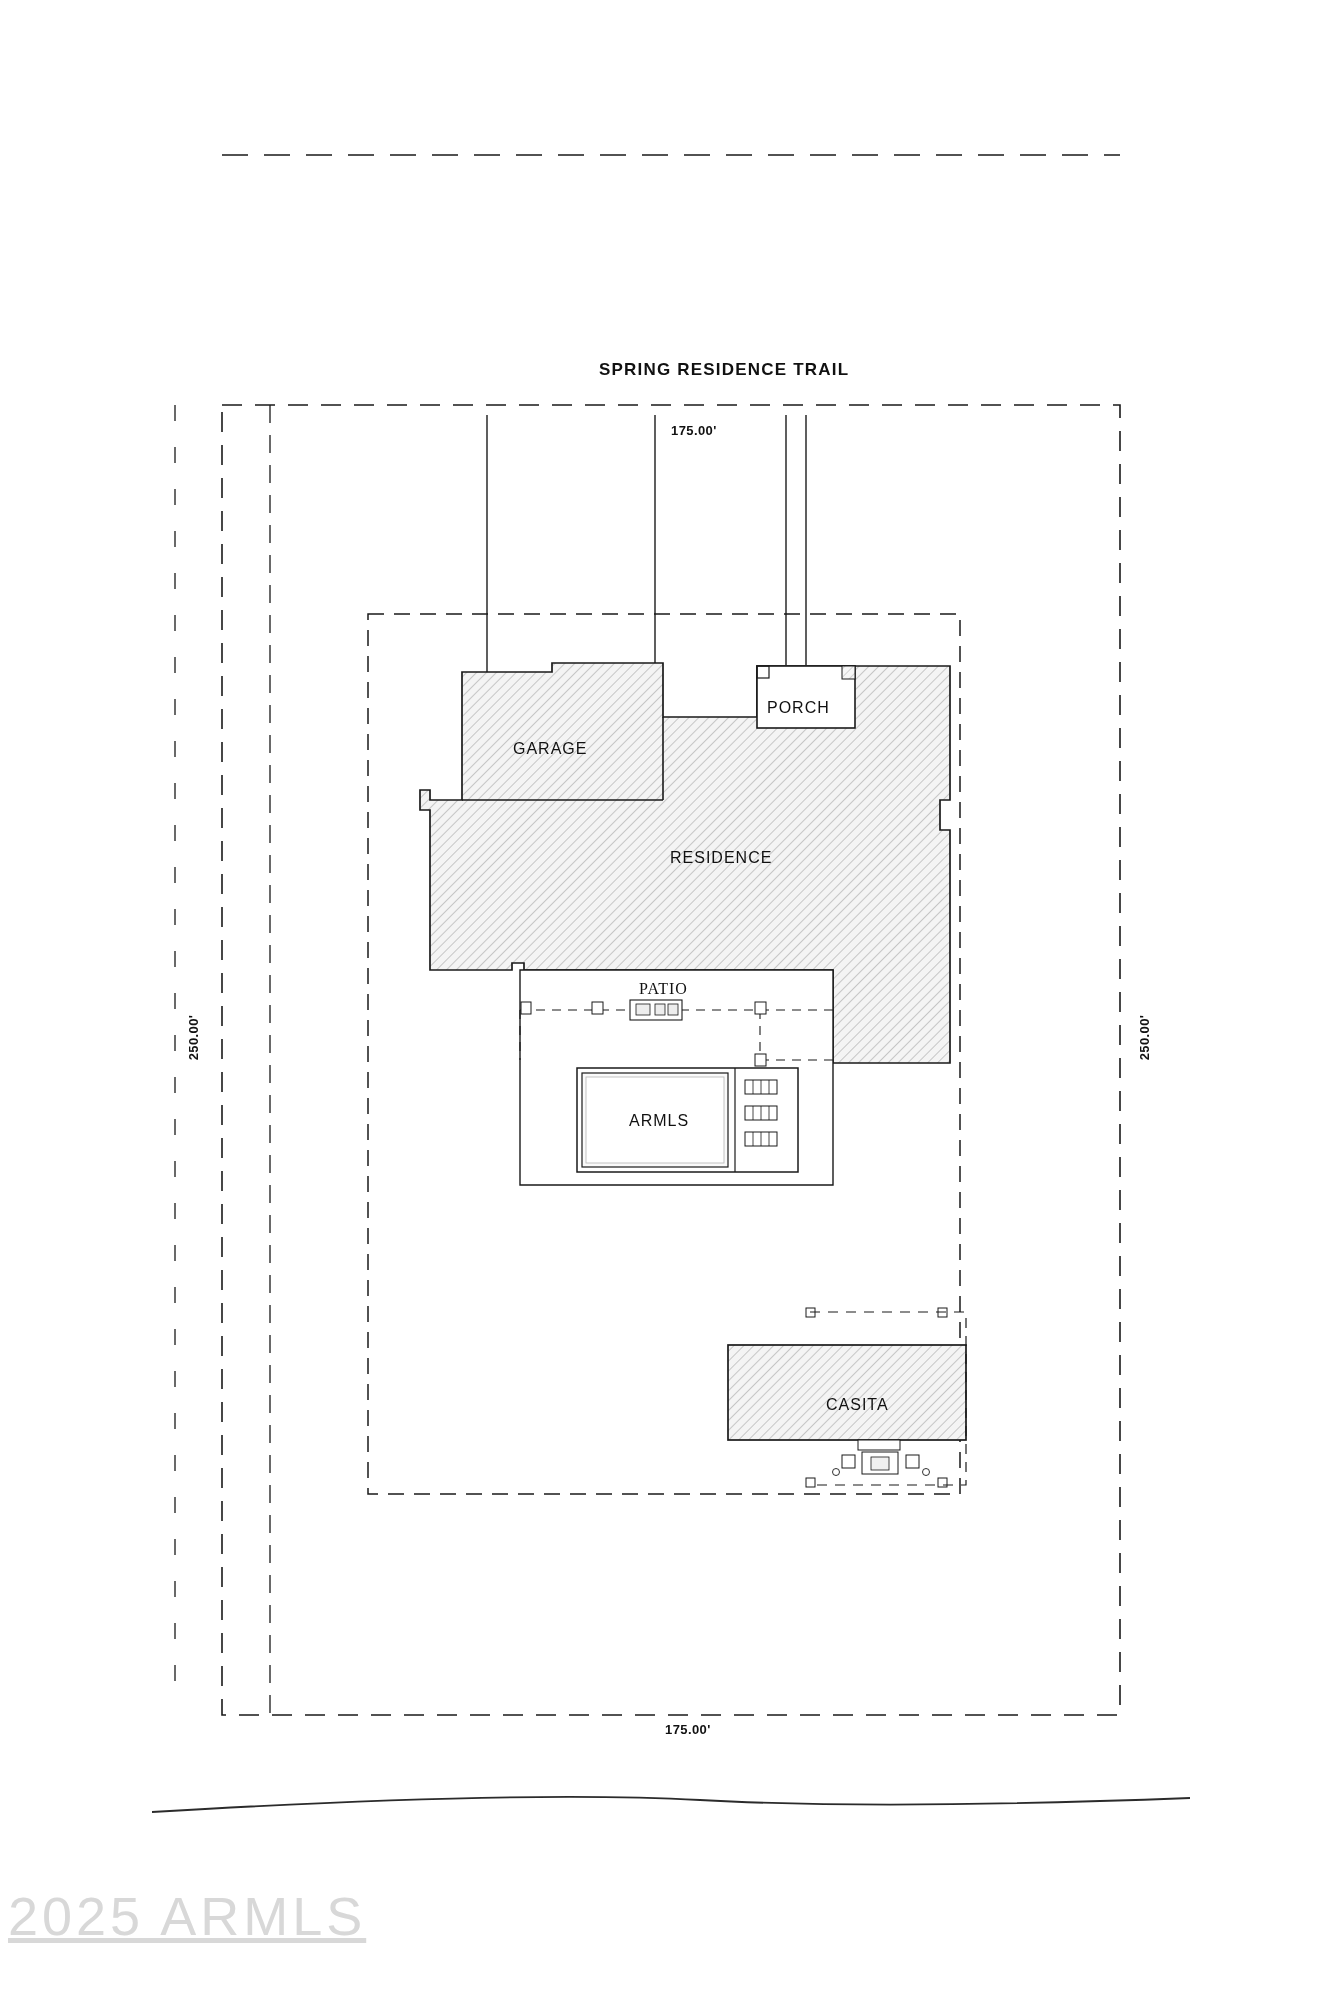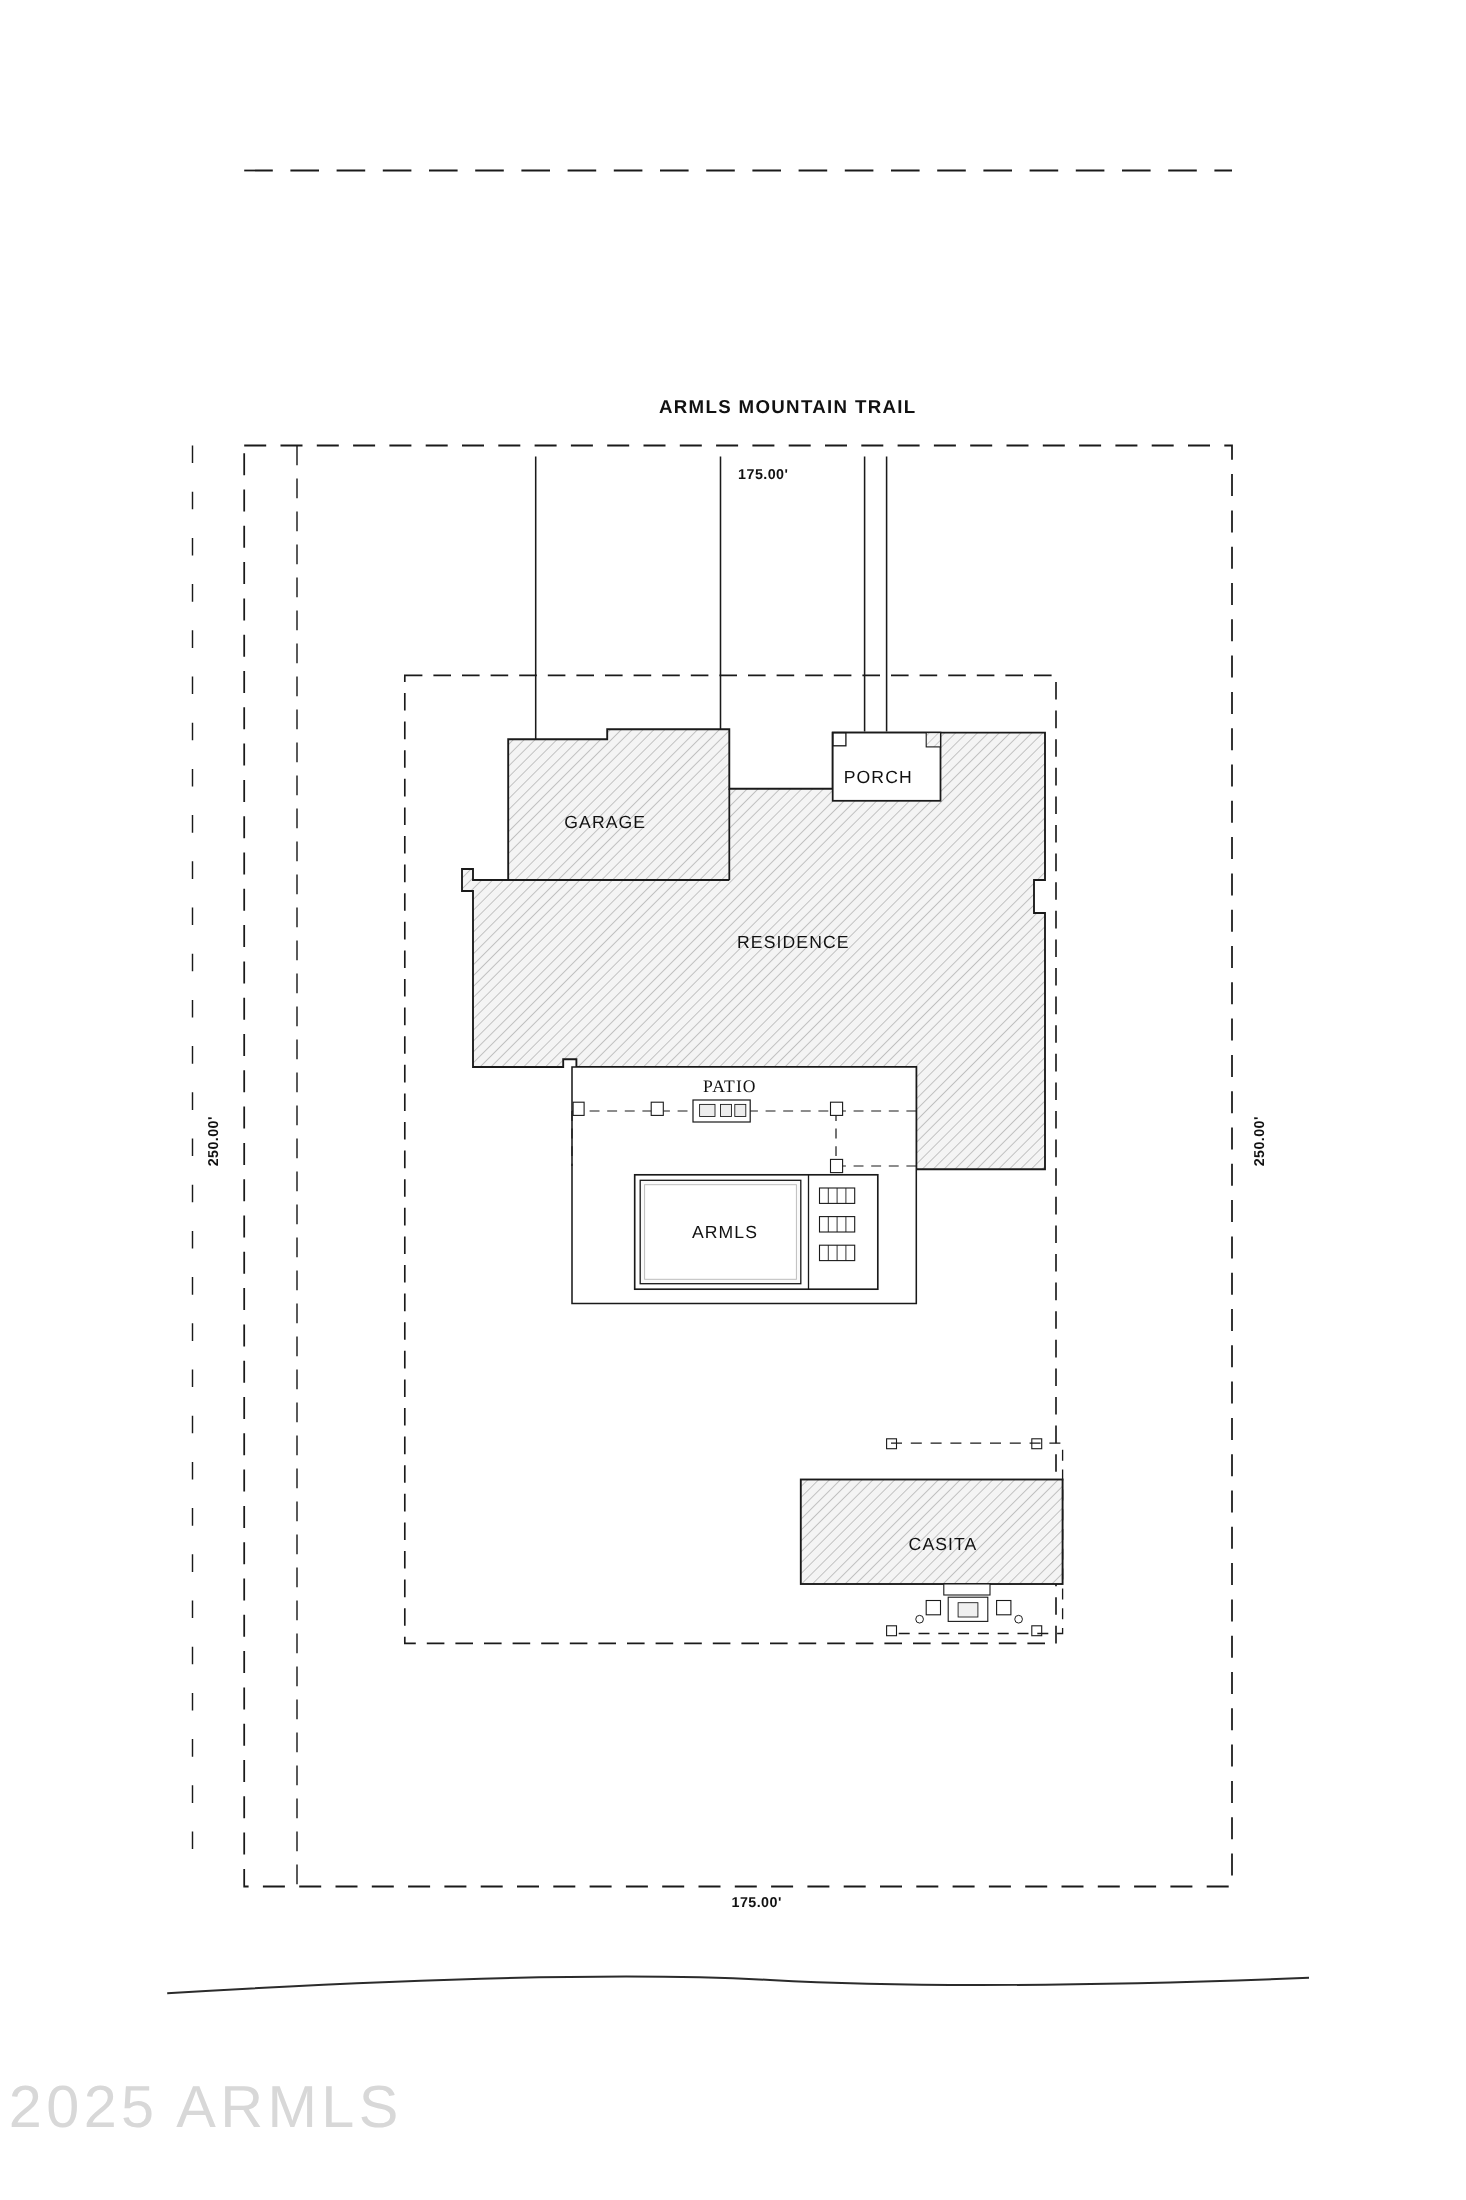--- a/index.html
+++ b/index.html
@@ -57,20 +57,21 @@
 
   .watermark {
     position: absolute;
     left: 8px;
     top: 1885px;
     font-size: 54px;
     letter-spacing: 4px;
     color: #d8d8d8;
     font-family: "Liberation Sans", sans-serif;
     font-weight: 400;
+    text-decoration: underline;
   }
 </style>
 </head>
 <body>
 
 <div id="plan-root">
 
   <svg id="siteplan" viewBox="0 0 1333 2000" xmlns="http://www.w3.org/2000/svg">
 
     <defs>
@@ -202,21 +203,21 @@
       <circle cx="836" cy="1472" r="3.5" fill="#ffffff" stroke="#1a1a1a" stroke-width="0.9"></circle>
       <circle cx="926" cy="1472" r="3.5" fill="#ffffff" stroke="#1a1a1a" stroke-width="0.9"></circle>
     </g>
 
     <g>
       <path d="M 152 1812 Q 520 1790 700 1800 T 1190 1798" fill="none" stroke="#2b2b2b" stroke-width="1.8"></path>
     </g>
 
   </svg>
 
-  <div class="label street-title" style="left:599px; top:360px;">ARMLS MOUNTAIN TRAIL</div>
+  <div class="label street-title" style="left:599px; top:360px;">SPRING RESIDENCE TRAIL</div>
 
   <div class="label dim" style="left:671px; top:423px;">175.00'</div>
 
   <div class="label dim" style="left:665px; top:1722px;">175.00'</div>
 
   <div class="label dim dim-vert" style="left:171px; top:1030px;">250.00'</div>
 
   <div class="label dim dim-vert" style="left:1122px; top:1030px;">250.00'</div>
 
   <div class="label room" style="left:513px; top:740px;">GARAGE</div>

